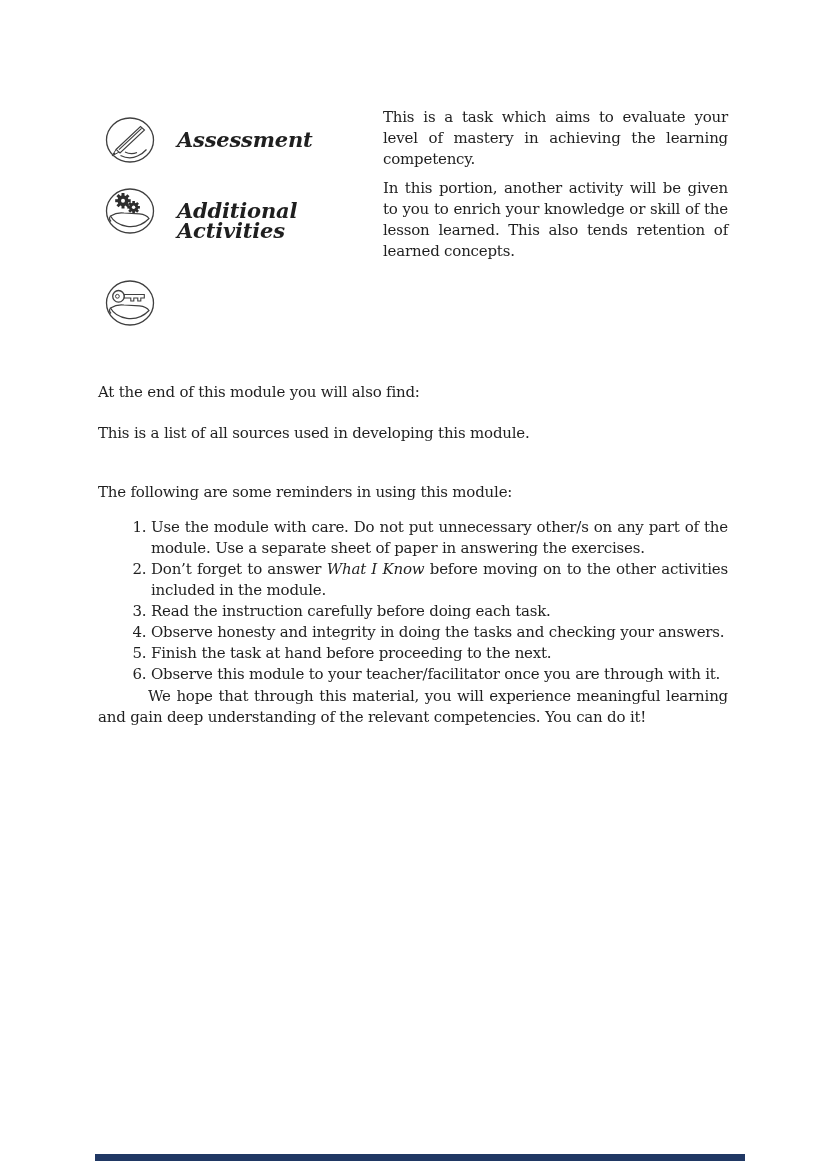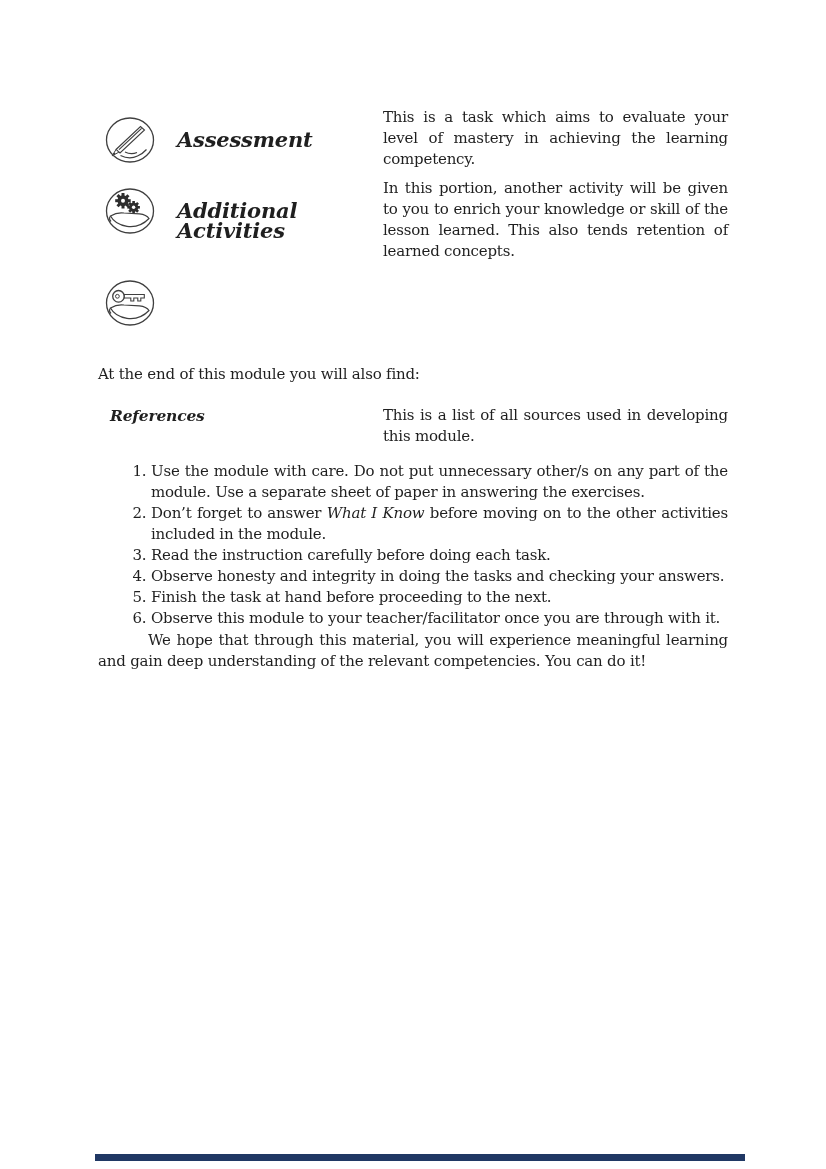--- a/index.html
+++ b/index.html
@@ -26,21 +26,21 @@
   .icon-row { display: flex; margin-bottom: 8px; }
   .cell-icon { flex: none; width: 79px; padding-top: 9px; padding-left: 6px; box-sizing: border-box; }
   .cell-icon svg { width: 52px; height: 48px; display: block; }
   .cell-label {
     flex: none; width: 206px;
     padding-top: 23px; box-sizing: border-box;
     font-weight: bold; font-style: italic;
     font-size: 21px; line-height: 20px;
   }
   .cell-desc { flex: 1; text-align: justify; }
-  p.intro { margin: 37px 0 0 0; }
+  p.intro { margin: 55px 0 0 0; }
   p.intro.reminders-intro { margin-top: 38px; }
   .ref-row { display: flex; margin-top: 20px; }
   .ref-label {
     flex: none; width: 285px;
     padding-left: 12px; box-sizing: border-box;
     font-weight: bold; font-style: italic;
     font-size: 15.5px;
   }
   .ref-desc { flex: 1; text-align: justify; }
   ol.reminder-list {
@@ -124,24 +124,24 @@
             <path d="M6.5 29 q-2.2 2.8 0.5 5.5" class="icon-line"></path>
           </svg>
         </div>
       </div>
 
     </section>
 
     <p class="intro">At the end of this module you will also find:</p>
 
     <div class="ref-row">
-      <div class="ref-label">References</div>
       <div class="ref-desc">This is a list of all sources used in developing this module.</div>
     </div>
 
+    <p class="intro reminders-intro">The following are some reminders in using this module:</p>
 
     <ol class="reminder-list">
       <li><span>Use the module with care. Do not put unnecessary other/s on any part of the module. Use a separate sheet of paper in answering the exercises.</span><em></em><span></span></li>
       <li><span>Don’t forget to answer </span><em>What I Know</em><span> before moving on to the other activities included in the module.</span></li>
       <li><span>Read the instruction carefully before doing each task.</span><em></em><span></span></li>
       <li><span>Observe honesty and integrity in doing the tasks and checking your answers.</span><em></em><span></span></li>
       <li><span>Finish the task at hand before proceeding to the next.</span><em></em><span></span></li>
       <li><span>Observe this module to your teacher/facilitator once you are through with it.</span><em></em><span></span></li>
     </ol>
 

